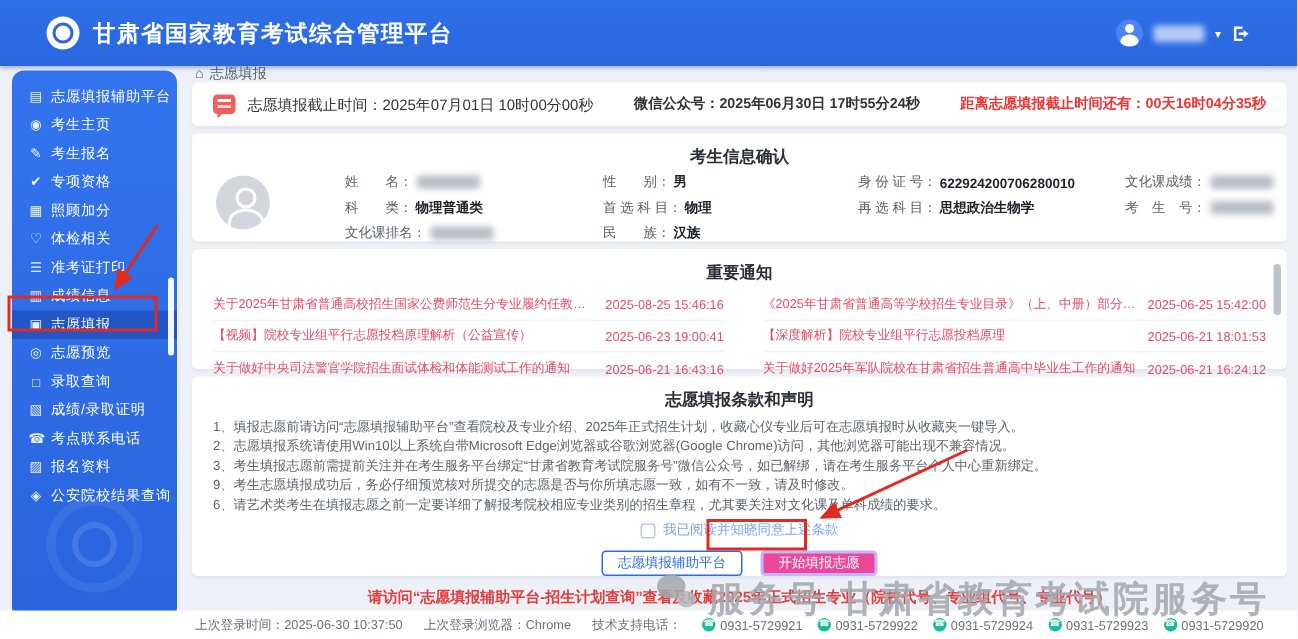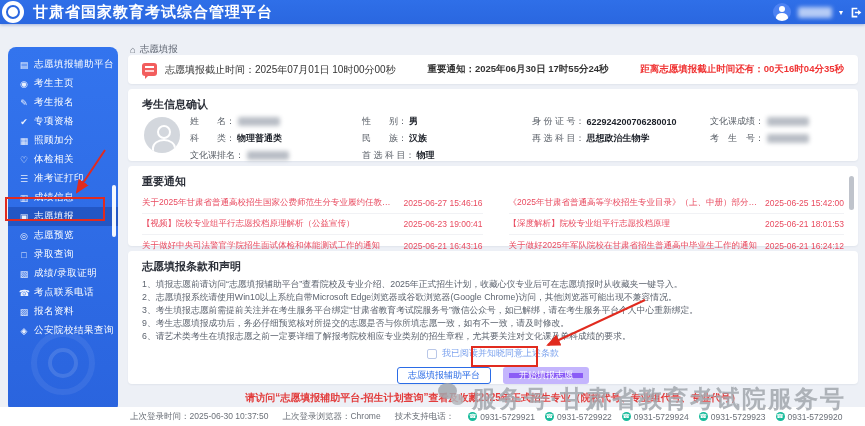--- a/index.html
+++ b/index.html
@@ -1,21 +1,21 @@
 <!DOCTYPE html>
 <html><head>
 <meta charset="utf-8">
 <style>
   * { margin:0; padding:0; box-sizing:border-box; }
   body { font-family:"Liberation Sans","DejaVu Sans",sans-serif; }
   .app { position:relative; width:865px; height:426px; background:#edf0f6; overflow:hidden; }
 
   
-  .hdr { position:absolute; left:0; top:0; right:0; height:24px;
-         background:linear-gradient(180deg,#2f6fe8,#2a67e0); display:flex; align-items:center; padding:0 2px;
+  .hdr { position:absolute; left:0; top:0; right:0; height:44px;
+         background:linear-gradient(180deg,#2f6fe8,#2a67e0); display:flex; align-items:center; padding:0 31px;
          box-shadow:0 1px 3px rgba(20,60,160,.35); z-index:5;}
   .logo { width:22px; height:22px; border-radius:50%; background:#fff; display:flex; align-items:center; justify-content:center; }
   .logo i { display:block; width:14px; height:14px; border:2px solid #2a67e0; border-radius:50%; }
   .hdr-title { color:#fff; font-size:15px; font-weight:bold; margin-left:9px; letter-spacing:1px; }
   .hdr-right { margin-left:auto; display:flex; align-items:center; gap:7px; }
   .avatar { width:18px; height:18px; border-radius:50%; background:#4d82f2; position:relative; overflow:hidden; }
   .avatar:before { content:""; position:absolute; left:6px; top:3px; width:6px; height:6px; border-radius:50%; background:#fff; }
   .avatar:after { content:""; position:absolute; left:3px; top:10px; width:12px; height:9px; border-radius:50%; background:#fff; }
   .uname-blur { width:34px; height:11px; border-radius:2px; background:rgba(255,255,255,.65); filter:blur(2px); }
   .caret { color:#fff; font-size:8px; }
@@ -39,27 +39,27 @@
 
   .deadline { top:55px; height:29px; display:flex; align-items:center; padding:0 14px; }
   .dl-ic { width:15px; height:13px; background:#f25d5d; border-radius:3px; position:relative; margin-right:8px; flex:none; }
   .dl-ic:before { content:""; position:absolute; left:3px; top:3px; width:9px; height:2px; background:#fff; box-shadow:0 4px 0 #ffd2d2; }
   .dl-ic:after { content:""; position:absolute; left:3px; bottom:-3px; border:3px solid transparent; border-top-color:#f25d5d; border-left-color:#f25d5d; }
   .dl-txt { font-size:10px; font-weight:normal; color:#333; }
   .dl-cur { font-size:9.5px; font-weight:bold; color:#333; margin:0 auto; }
   .dl-rem { font-size:9.5px; font-weight:bold; color:#f03434; }
 
   .info { top:89px; height:72px; padding:8px 14px; }
-  .sec-title { font-size:11px; font-weight:bold; color:#2b2f38; }
+  .sec-title { font-size:11px; font-weight:bold; color:#2b2f38;text-align:center; }
   .info-avatar { position:absolute; left:16px; top:28px; width:36px; height:36px; border-radius:50%; background:#d3d7dd; overflow:hidden; }
   .info-avatar:before { content:""; position:absolute; left:13px; top:8px; width:10px; height:10px; border:2px solid #fff; border-radius:50%; }
   .info-avatar:after { content:""; position:absolute; left:8px; top:22px; width:20px; height:14px; border:2px solid #fff; border-radius:50% 50% 0 0; }
   .fields { position:absolute; left:62px; top:24px; display:grid; grid-template-columns:172px 170px 178px 1fr; }
   .fcol { display:flex; flex-direction:column; }
-  .field { height:17px; display:flex; align-items:center; font-size:9px; white-space:nowrap; }
+  .field { height:17px; display:flex; align-items:center; font-size:9px; white-space:nowrap;margin-left:40px; }
   .field .lbl { color:#5a6068; }
   .field .val { color:#1e222a; font-weight:bold; margin-left:2px; }
   .blurv { width:42px; height:9px; border-radius:2px; background:#b9bec6; filter:blur(2px); margin-left:3px; }
 
   .notices { top:166px; height:80px; padding:8px 14px 6px; }
   .n-grid { display:grid; grid-template-columns:1fr 1fr; column-gap:26px; margin-top:4px; }
   .n-row { display:flex; justify-content:space-between; align-items:center; height:21px; border-bottom:1px solid #f1f2f5; gap:8px; }
   .n-row:last-child { border-bottom:none; }
   .n-title { font-size:8.5px; color:#e94b60; white-space:nowrap; overflow:hidden; text-overflow:ellipsis; cursor:pointer; }
   .n-date { font-size:8.5px; color:#e94b60; flex:none; }
@@ -67,21 +67,21 @@
 
   .terms { top:251px; height:133px; padding:8px 14px; }
   .t-list { margin-top:4px; }
   .t-item { font-size:8.8px; color:#5d646f; line-height:13px; white-space:nowrap; }
   .agree { margin-top:4px; display:flex; justify-content:center; align-items:center; gap:5px; }
   .chk { width:10px; height:10px; border:1px solid #b9c7e8; border-radius:2px; background:#fff; cursor:pointer; }
   .agree-lb { font-size:9px; color:#7da3ee; }
   .btn-row { margin-top:7px; display:flex; justify-content:center; gap:12px; }
   .btn { height:17px; font-size:9px; border-radius:3px; padding:0 10px; display:flex; align-items:center; cursor:pointer; }
   .btn-outline { border:1px solid #2b6ce6; color:#2b6ce6; background:#fff; }
-  .btn-primary { border:6px solid #c4b5fd; color:#fff; background:#8b5cf6; }
+  .btn-primary { border:2px solid #c4b5fd; color:#fff; background:#ec4899; }
   .red-note { margin-top:7px; text-align:center; font-size:10px; font-weight:bold; color:#e23c3c; }
 
   
   .wm { position:absolute; left:438px; top:383px; display:flex; gap:8px; color:#a3a8ae; opacity:.85; z-index:6; }
   .wm-ic { width:26px; height:24px; position:relative; }
   .wm-ic:before { content:""; position:absolute; left:0; top:0; width:19px; height:16px; border-radius:50%; background:#a3a8ae; }
   .wm-ic:after { content:""; position:absolute; right:0; bottom:2px; width:13px; height:11px; border-radius:50%; background:#b4b8bd; }
   .wm-tx { font-size:24px; font-weight:bold; letter-spacing:2px; white-space:nowrap; }
 
   
@@ -186,21 +186,21 @@
   </div>
 
   <div class="crumb">
     <span>⌂</span>
     <span>志愿填报</span>
   </div>
 
   <div class="card deadline">
     <div class="dl-ic"></div>
     <span class="dl-txt"><span>志愿填报截止时间：</span><span>2025年07月01日 10时00分00秒</span></span>
-    <span class="dl-cur"><span>重要通知：</span><span>2025年06月30日 17时55分24秒</span></span>
+    <span class="dl-cur"><span>微信公众号：</span><span>2025年06月30日 17时55分24秒</span></span>
     <span class="dl-rem"><span>距离志愿填报截止时间还有：</span><span>00天16时04分35秒</span></span>
   </div>
 
   <div class="card info">
     <div class="sec-title">考生信息确认</div>
     <div class="info-avatar"></div>
     <div class="fields">
       <div class="fcol">
         <div class="field">
             <span class="lbl">姓　　名：</span>
@@ -214,26 +214,26 @@
             <span class="lbl">文化课排名：</span>
             <span class="blurv"></span>
           </div>
       </div>
       <div class="fcol">
         <div class="field">
             <span class="lbl">性　　别：</span>
             <span class="val">男</span>
           </div>
         <div class="field">
+            <span class="lbl">首 选 科 目：</span>
+            <span class="val">物理</span>
+          </div>
+        <div class="field">
             <span class="lbl">民　　族：</span>
             <span class="val">汉族</span>
-          </div>
-        <div class="field">
-            <span class="lbl">首 选 科 目：</span>
-            <span class="val">物理</span>
           </div>
       </div>
       <div class="fcol">
         <div class="field">
             <span class="lbl">身 份 证 号：</span>
             <span class="val">622924200706280010</span>
           </div>
         <div class="field">
             <span class="lbl">再 选 科 目：</span>
             <span class="val">思想政治生物学</span>
@@ -251,21 +251,21 @@
       </div>
     </div>
   </div>
 
   <div class="card notices">
     <div class="sec-title">重要通知</div>
     <div class="n-grid">
       <div class="n-col">
         <div class="n-row">
             <span class="n-title">关于2025年甘肃省普通高校招生国家公费师范生分专业履约任教范围分配的公告</span>
-            <span class="n-date">2025-06-27 15:46:16</span>
+            <span class="n-date">2025-08-25 15:46:16</span>
           </div>
         <div class="n-row">
             <span class="n-title">【视频】院校专业组平行志愿投档原理解析（公益宣传）</span>
             <span class="n-date">2025-06-23 19:00:41</span>
           </div>
         <div class="n-row">
             <span class="n-title">关于做好中央司法警官学院招生面试体检和体能测试工作的通知</span>
             <span class="n-date">2025-06-21 16:43:16</span>
           </div>
       </div>

